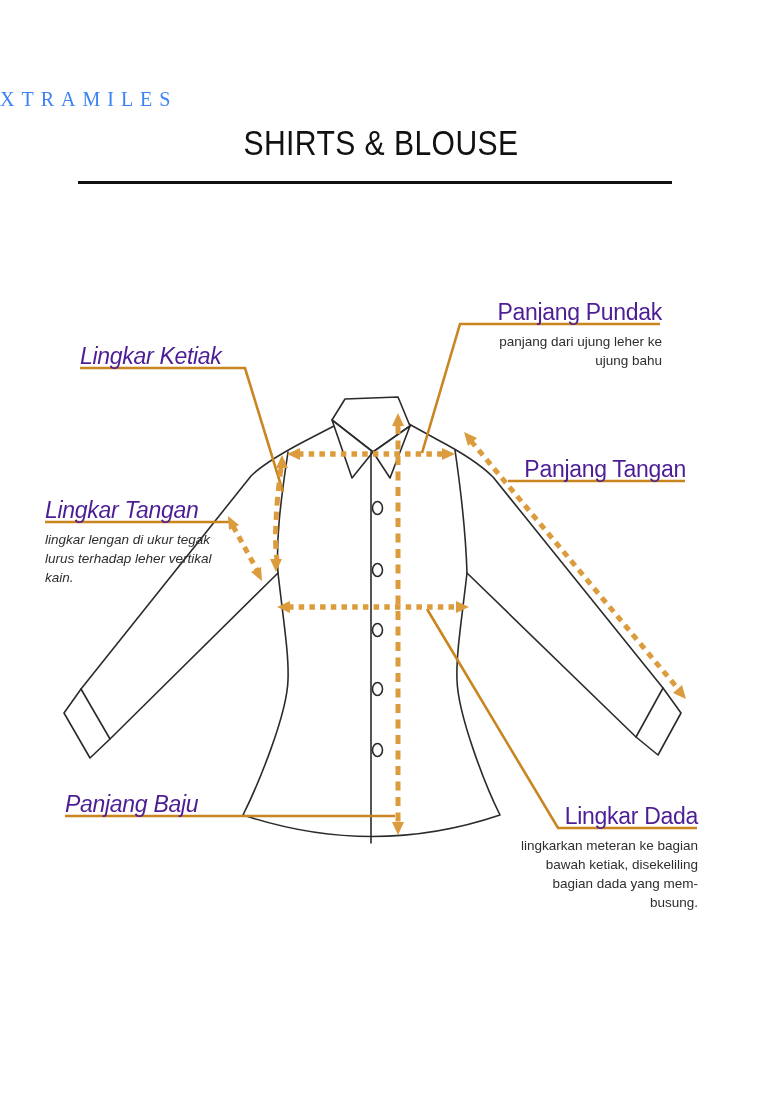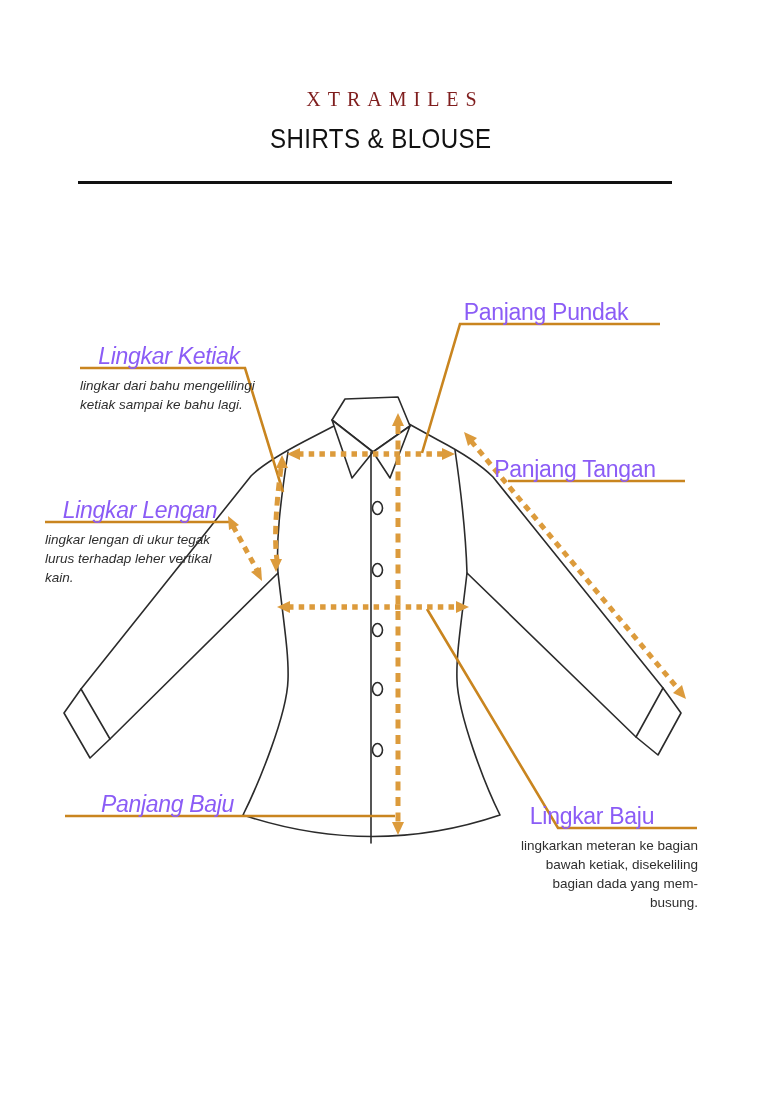--- a/index.html
+++ b/index.html
@@ -8,31 +8,30 @@
     background:#ffffff;
     position:relative;
     font-family:"Liberation Sans",sans-serif;
     color:#1f1f1f;
     overflow:hidden;
   }
   .abs{position:absolute;}
   
   .brand{
     left:0;right:0;top:88px;
-    text-align:center;
+    text-align:left;
     font-family:"Liberation Serif",serif;
     font-size:20px;
     letter-spacing:7px;
-    color:#7f1d1d;
-    margin-left:28px;
+    color:#3b82f6;
   }
   .title{
     left:0;right:0;top:124px;
     text-align:center;
-    font-size:28px;
+    font-size:35px;
     color:#111;
     line-height:1.1;
   }
   .title .squeeze{
     display:inline-block;
     transform:scaleX(0.86);
     transform-origin:center;
     letter-spacing:0.5px;
   }
   .rule{
@@ -40,22 +39,21 @@
     width:594px;height:2.5px;
     background:#111;
   }
   
   .mlabel h2{
     margin:0;
     font-size:23px;
     font-weight:normal;
     letter-spacing:-0.3px;
     line-height:24px;
-    color:#8b5cf6;
-    text-align:center;
+    color:#4c1d95;
   }
   .mlabel p{
     margin:8px 0 0 0;
     font-size:13.5px;
     line-height:19px;
     color:#2e2e2e;
     white-space:pre-line;
   }
   .mlabel.right{text-align:right;}
   .mlabel.left{text-align:left;font-style:italic;}
@@ -163,42 +161,42 @@
     <g>
       <path class="dots" stroke-width="5" stroke-dasharray="6.5,5.5" d="M471,441 L679,690"></path>
       <polygon class="head" points="464,432 477,438 468,446"></polygon>
       <polygon class="head" points="686,699 682,685 673,693"></polygon>
     </g>
   </g>
 </svg>
 
 <div id="lbl-pundak" class="abs mlabel right">
   <h2>Panjang Pundak</h2>
+  <p>panjang dari ujung leher ke
+ujung bahu</p>
 </div>
 
 <div id="lbl-ketiak" class="abs mlabel left">
   <h2>Lingkar Ketiak</h2>
-  <p>lingkar dari bahu mengelilingi
-ketiak sampai ke bahu lagi.</p>
 </div>
 
 <div id="lbl-tangan" class="abs mlabel right">
   <h2>Panjang Tangan</h2>
 </div>
 
 <div id="lbl-lengan" class="abs mlabel left">
-  <h2>Lingkar Lengan</h2>
+  <h2>Lingkar Tangan</h2>
   <p>lingkar lengan di ukur tegak
 lurus terhadap leher vertikal
 kain.</p>
 </div>
 
 <div id="lbl-baju" class="abs mlabel left">
   <h2>Panjang Baju</h2>
 </div>
 
 <div id="lbl-dada" class="abs mlabel right">
-  <h2>Lingkar Baju</h2>
+  <h2>Lingkar Dada</h2>
   <p>lingkarkan meteran ke bagian
 bawah ketiak, disekeliling
 bagian dada yang mem-
 busung.</p>
 </div>
 
 </body></html>

